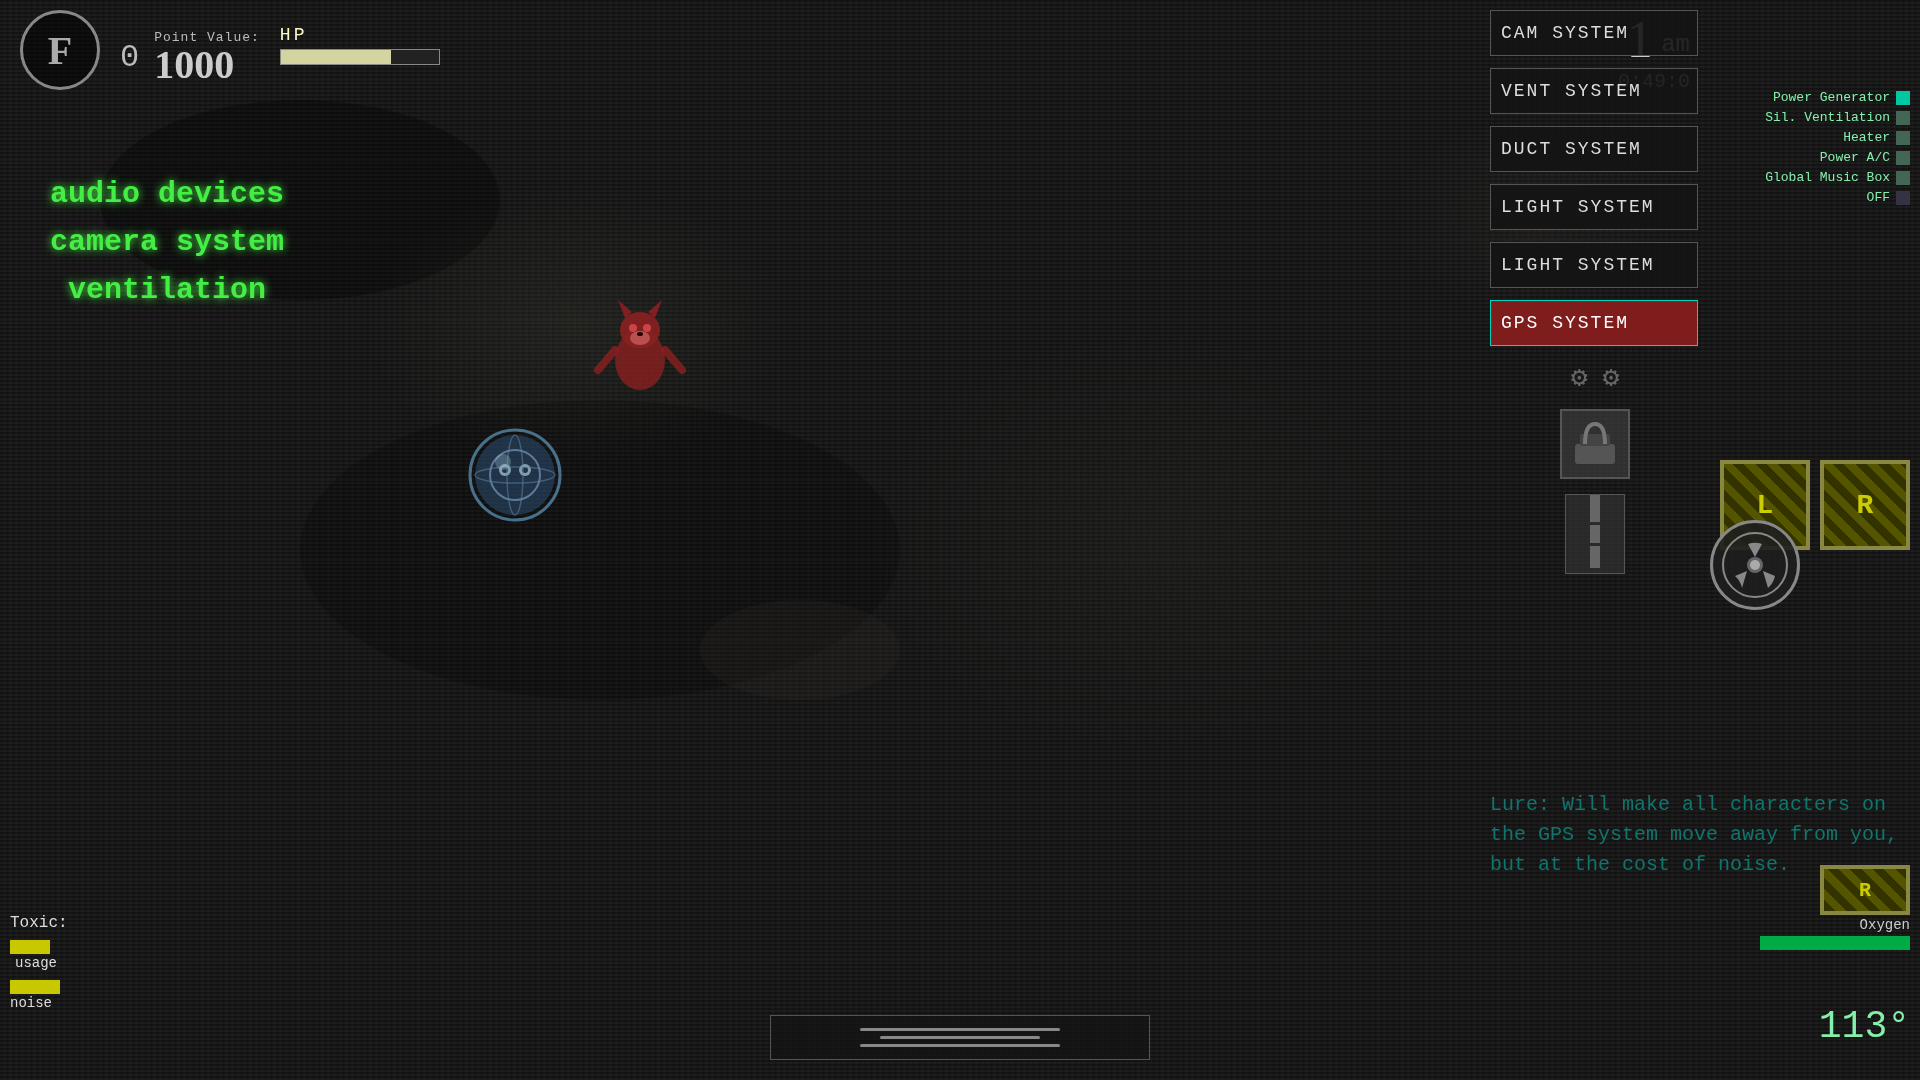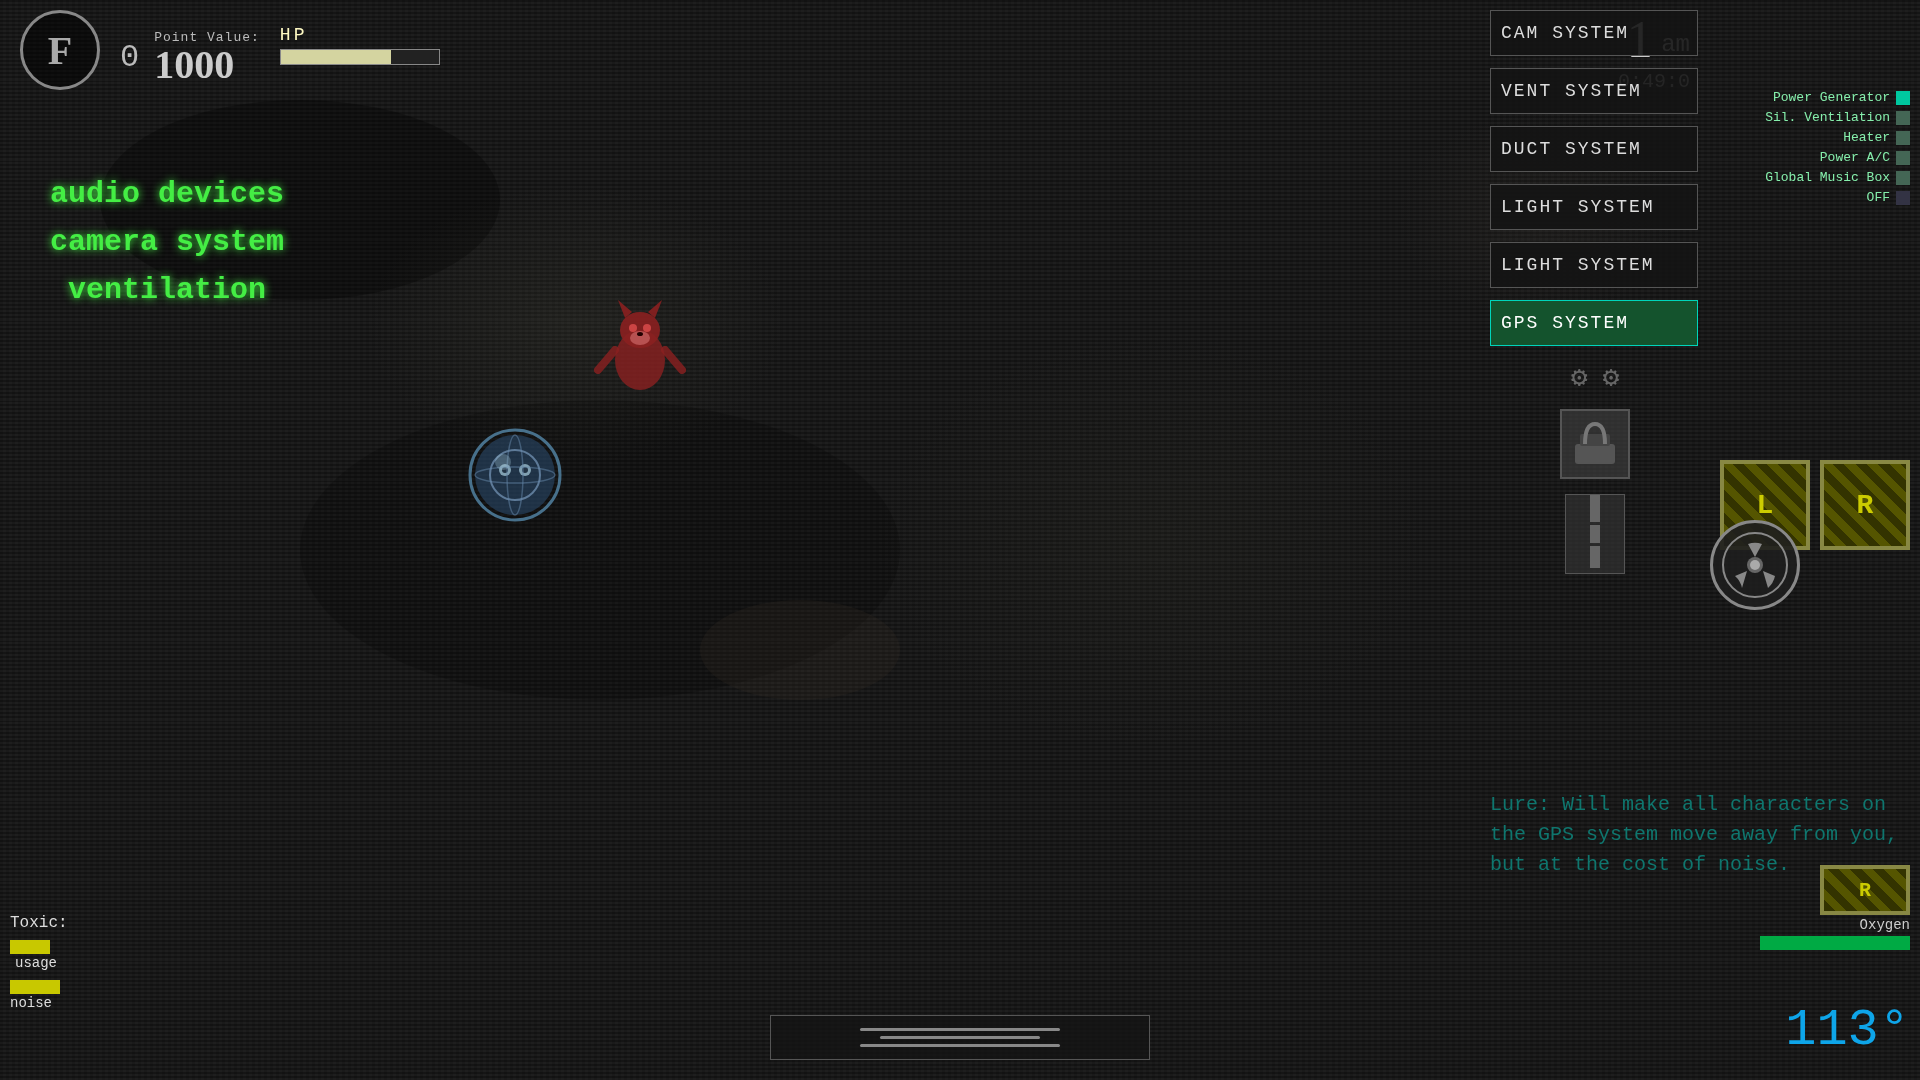--- a/index.html
+++ b/index.html
@@ -147,21 +147,21 @@
       border: 1px solid #555;
       color: #ddd;
       font-family: 'Courier New', monospace;
       font-size: 18px;
       letter-spacing: 2px;
       text-align: left;
       cursor: pointer;
     }
 
     .sys-btn.active {
-      background: #14532d;
+      background: #7f1d1d;
       border-color: #00d4ba;
       color: #fff;
     }
 
     
     #time-display {
       position: absolute;
       top: 10px;
       right: 230px;
       text-align: right;
@@ -260,24 +260,24 @@
 
     .bar-line {
       height: 3px;
       background: #888;
       border-radius: 2px;
     }
 
     
     #temp-display {
       position: absolute;
-      bottom: 20px;
+      bottom: 32px;
       right: 10px;
-      font-size: 52px;
-      color: #0ea5e9;
+      font-size: 38px;
+      color: #86efac;
       font-family: 'Courier New', monospace;
     }
 
     
     #mid-right-panel {
       position: absolute;
       top: 360px;
       right: 215px;
       width: 220px;
     }

